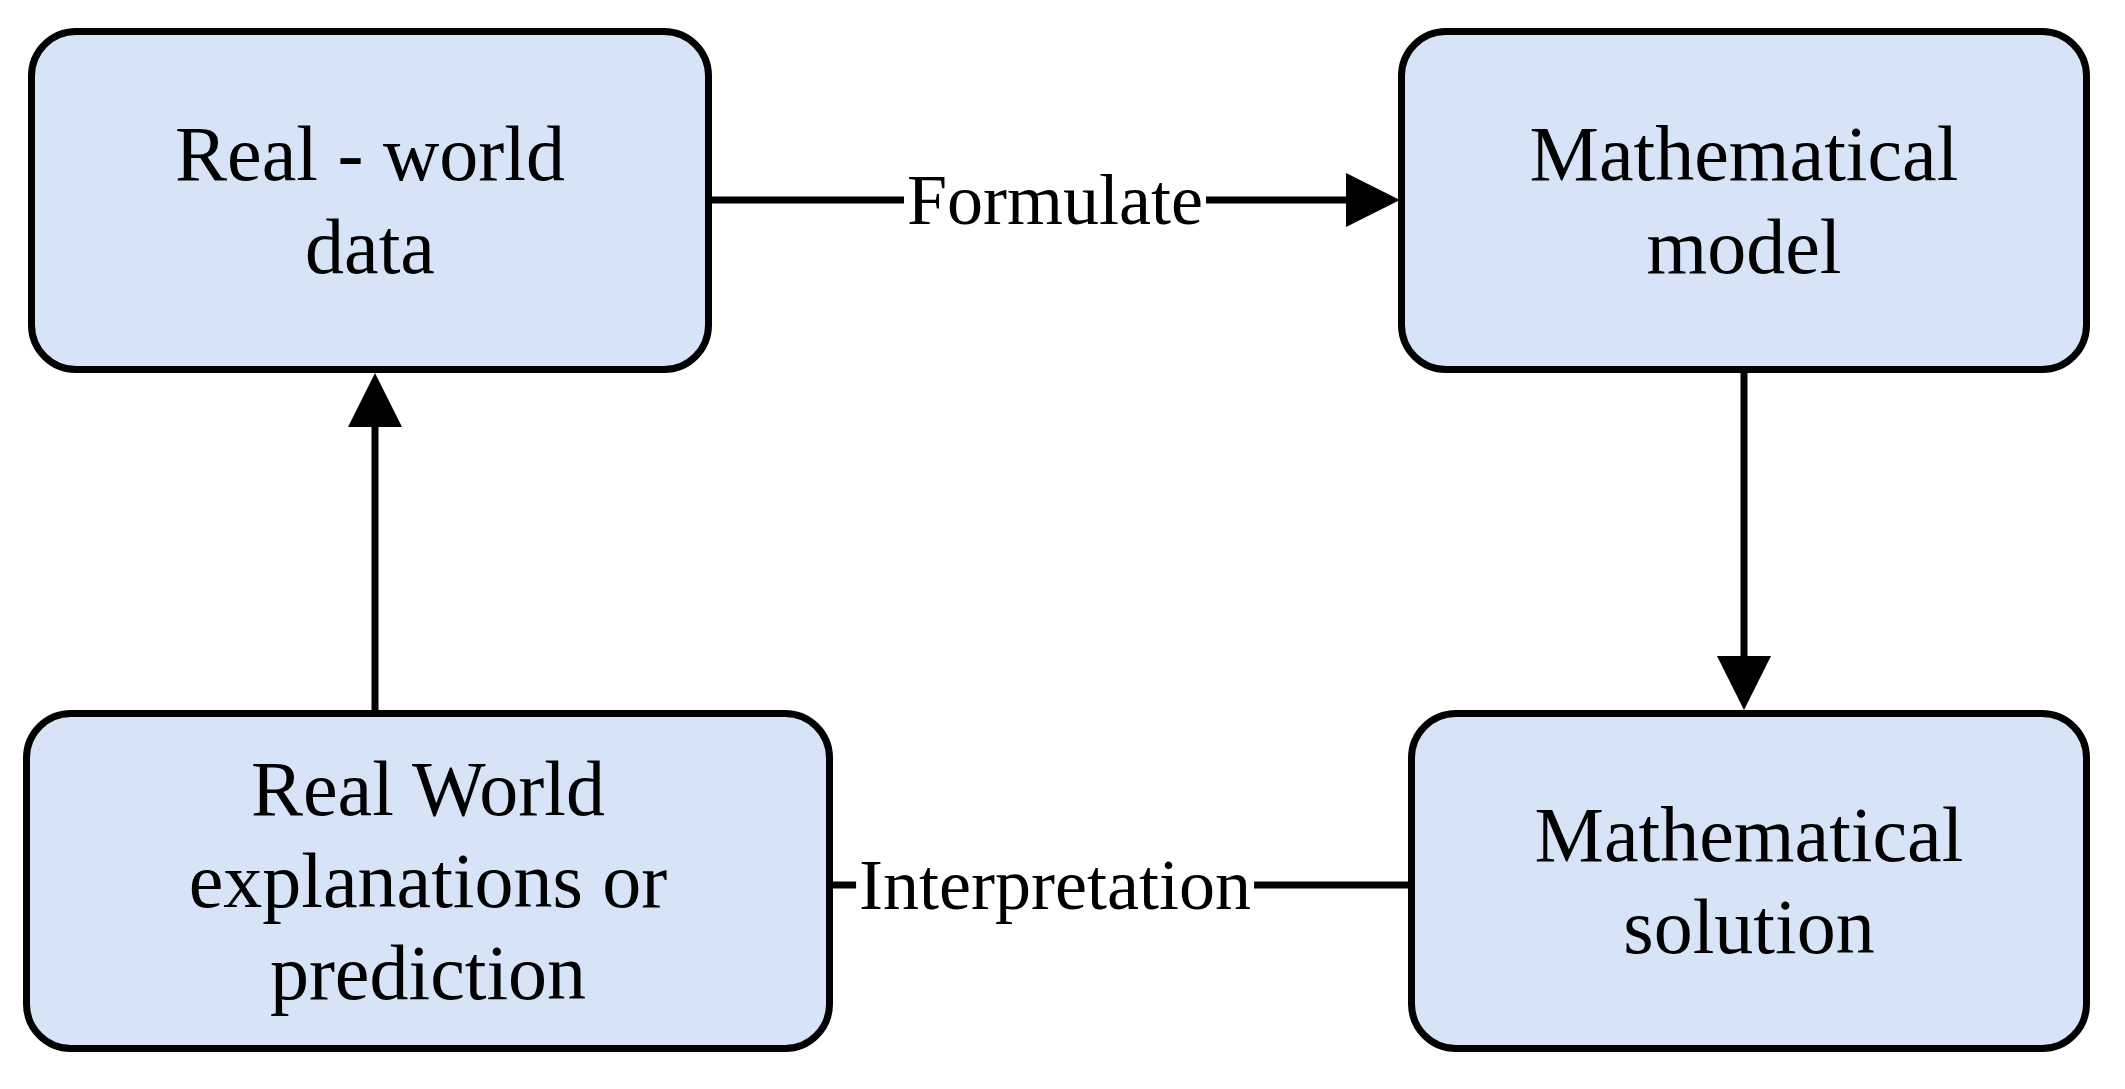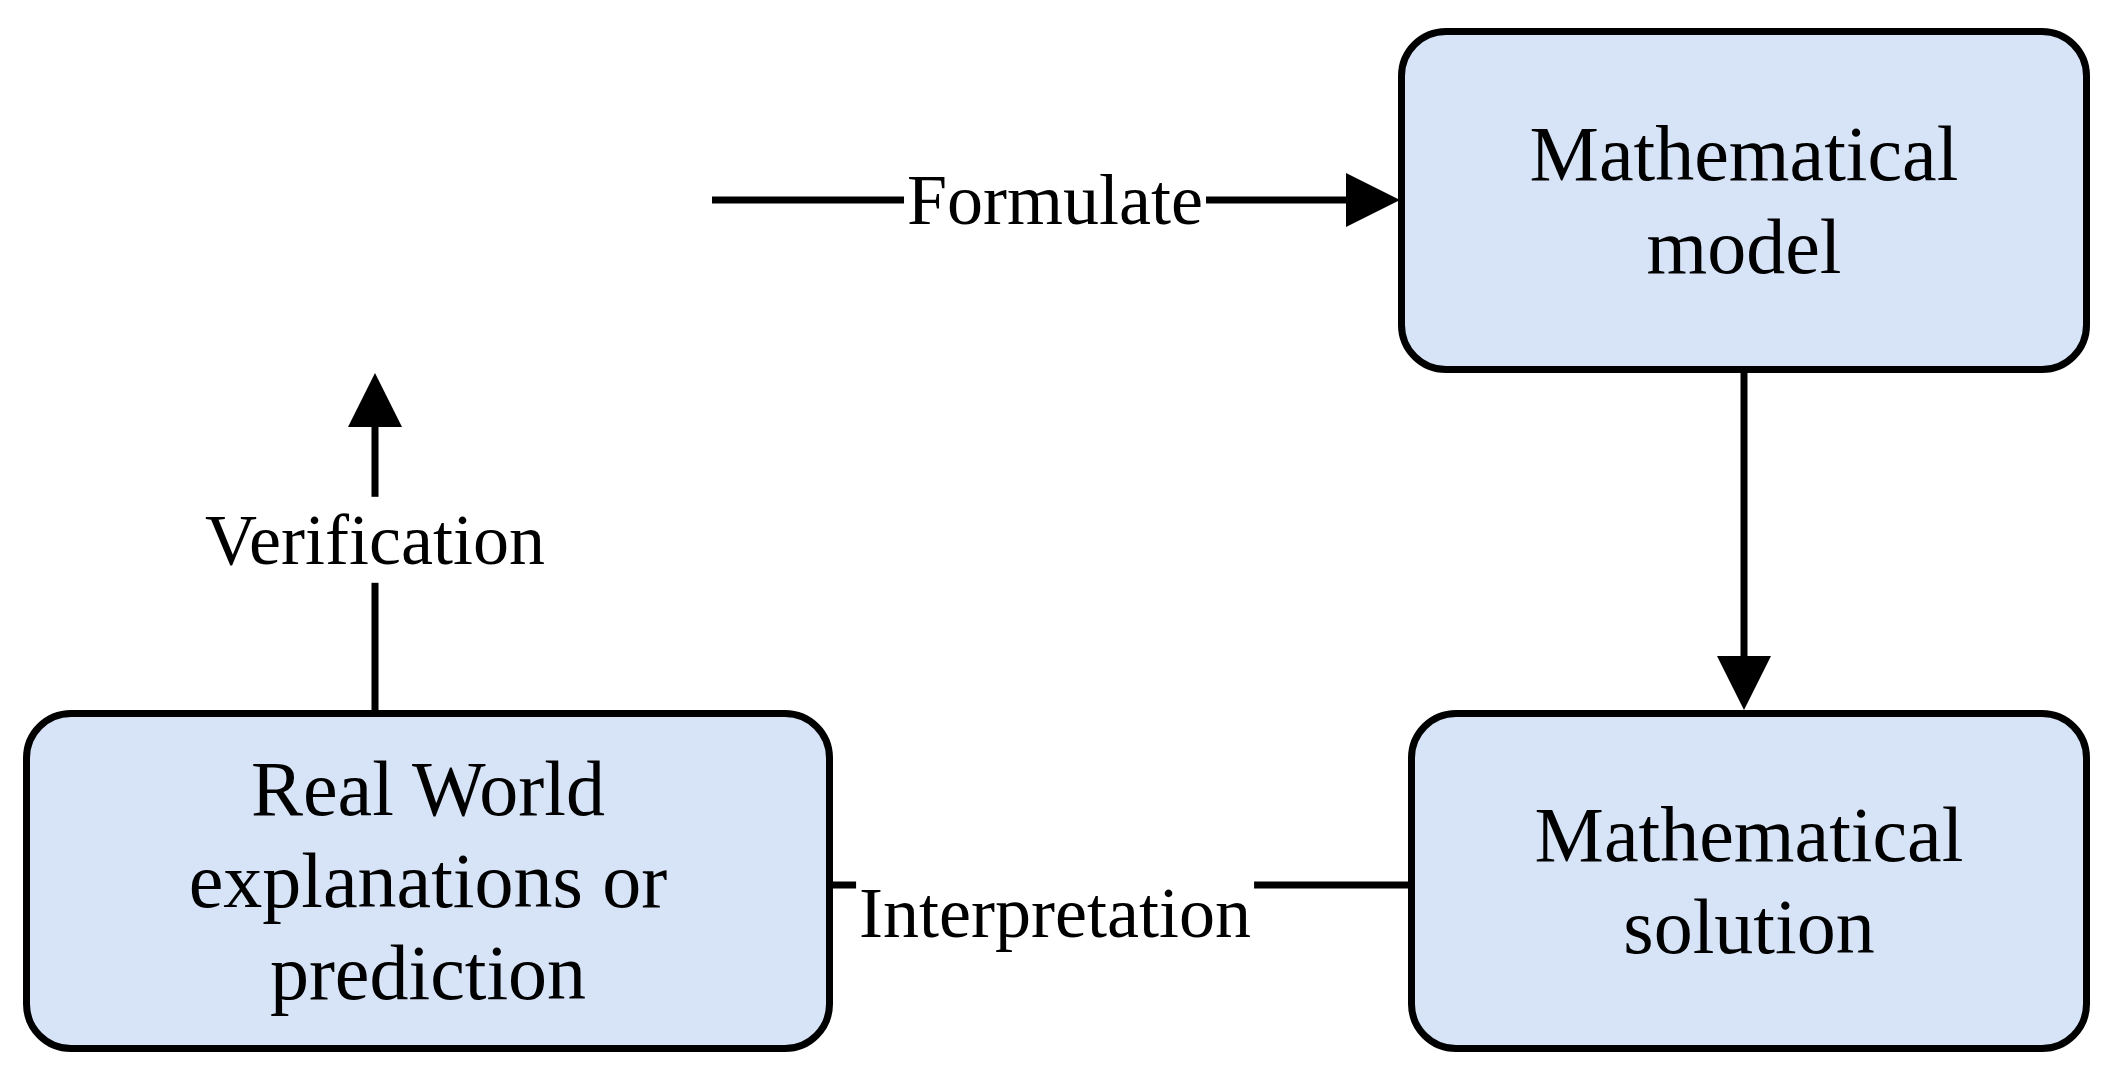--- a/index.html
+++ b/index.html
@@ -41,21 +41,21 @@
     position:absolute;
     transform:translate(-50%,-50%);
     background:var(--background);
     font-size:72px;line-height:1.2;
     padding:0 3px;
     white-space:nowrap;
     z-index:1;
   }
   .label-formulate{left:1055px;top:200px;}
   .label-analysis{left:1744px;top:540px;}
-  .label-interpretation{left:1055px;top:885px;margin-top:28px;}
+  .label-interpretation{left:1055px;top:885px;}
   .label-verification{left:375px;top:540px;}
 </style>
 </head>
 <body>
 
 <div class="canvas">
 
   <svg class="edges-svg" viewBox="0 0 2125 1089" xmlns="http://www.w3.org/2000/svg">
 
     <line class="edge-line" x1="712" y1="200" x2="1350" y2="200"></line>
@@ -64,31 +64,32 @@
     <line class="edge-line" x1="1744" y1="373" x2="1744" y2="660"></line>
     <polygon class="edge-head" points="1744,710 1717,656 1771,656"></polygon>
 
     <line class="edge-line" x1="1408" y1="885" x2="768" y2="885"></line>
     <polygon class="edge-head" points="714,885 768,858 768,912"></polygon>
 
     <line class="edge-line" x1="375" y1="710" x2="375" y2="425"></line>
     <polygon class="edge-head" points="375,373 348,427 402,427"></polygon>
   </svg>
 
+  <div class="node node-a">Real - world
+data</div>
 
   <div class="node node-b">Mathematical
 model</div>
 
   <div class="node node-c">Mathematical
 solution</div>
 
   <div class="node node-d">Real World
 explanations or
 prediction</div>
 
   <div class="edge-label label-formulate">Formulate</div>
 
 
   <div class="edge-label label-interpretation">Interpretation</div>
 
-  <div class="edge-label label-verification">Verification</div>
 
 </div>
 
 </body></html>

